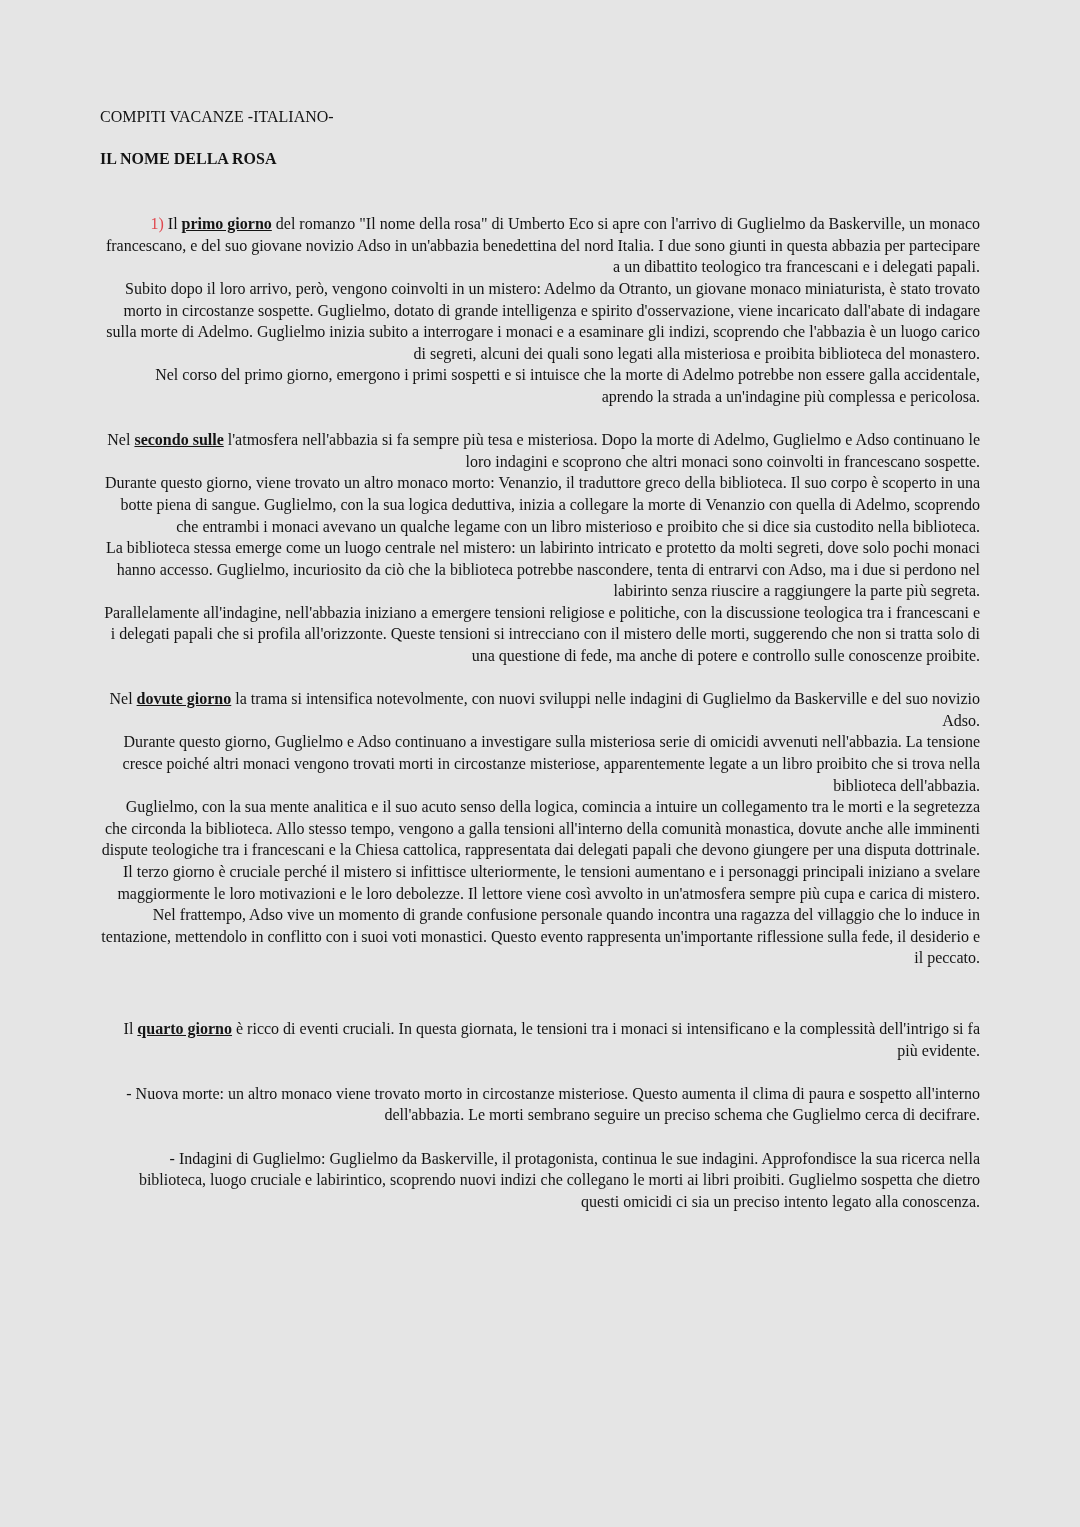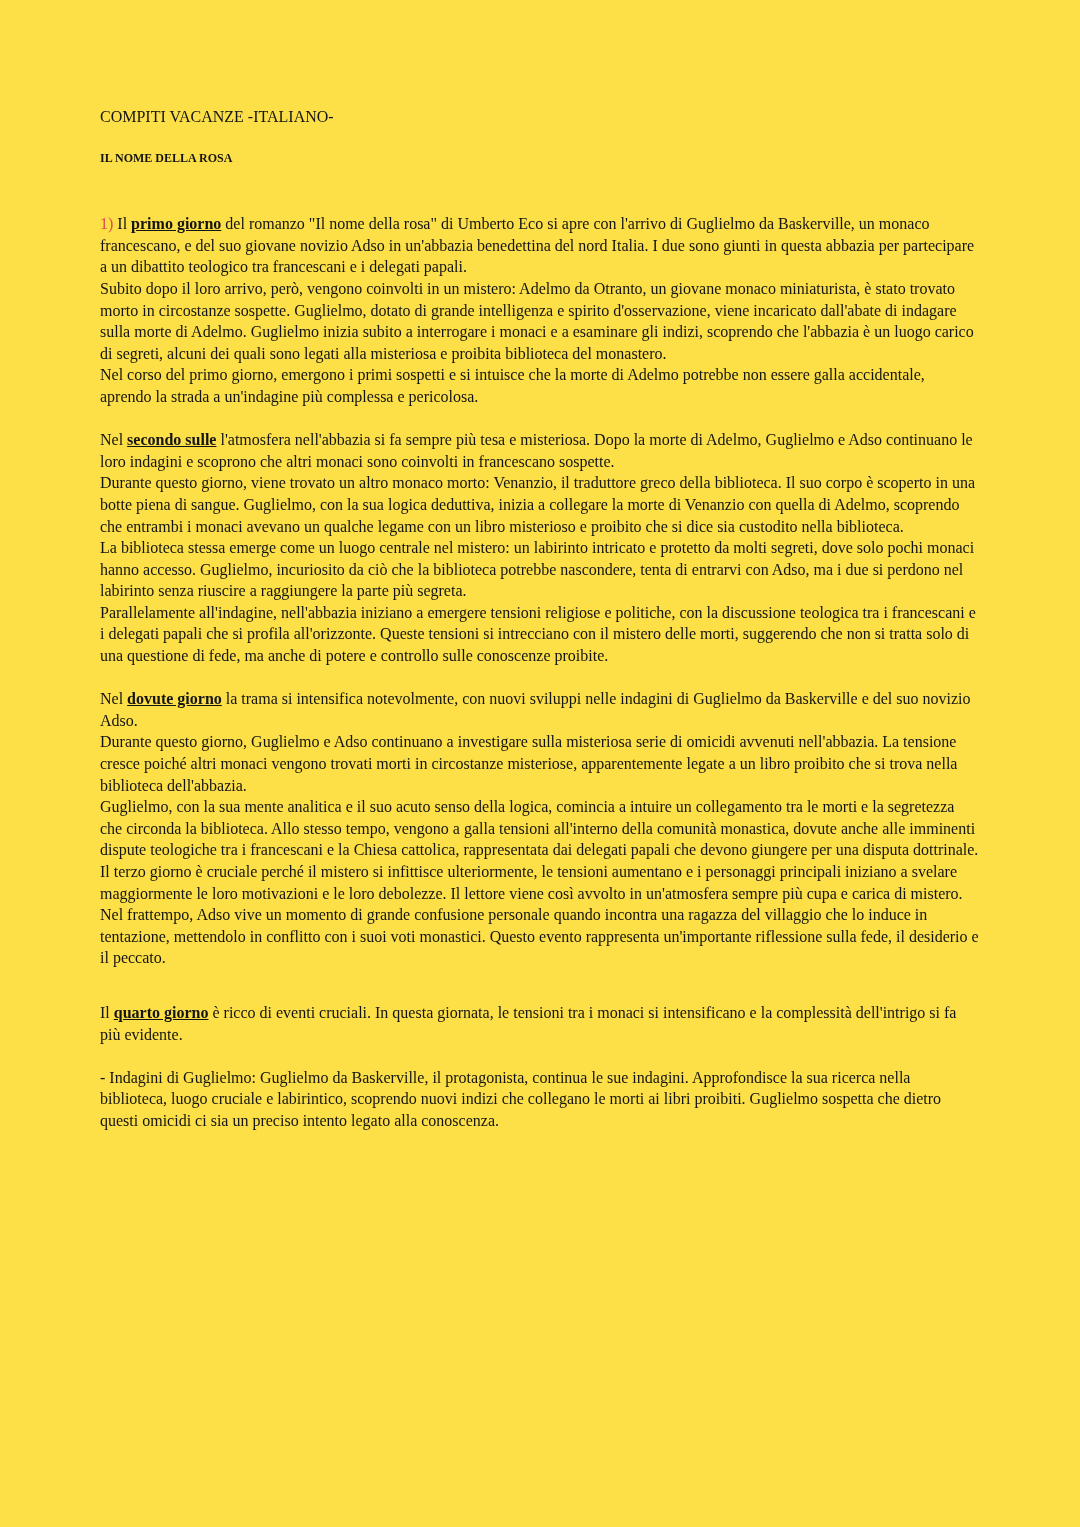--- a/index.html
+++ b/index.html
@@ -3,44 +3,45 @@
 <meta charset="utf-8">
 <style>
   html, body {
     margin: 0;
     padding: 0;
     background: #ffffff;
   }
   .page {
     width: 1080px;
     min-height: 1527px;
-    background: #fde047;
+    background: #e5e5e5;
     box-sizing: border-box;
     padding: 106px 100px 60px 100px;
     font-family: "Liberation Serif", "DejaVu Serif", serif;
     font-size: 16px;
     line-height: 21.6px;
     color: #141414;
   }
   .doc-header {
     margin: 0 0 20px 0;
     font-weight: normal;
     font-size: 16px;
   }
   .doc-title {
     margin: 0 0 44px 0;
     font-weight: bold;
-    font-size: 12px;
+    font-size: 16px;
   }
   .doc-body p.para {
     margin: 0;
     padding: 0;
+    text-align: right;
   }
   .doc-body p.para.gap-1 { margin-top: 21.6px; }
-  .doc-body p.para.gap-2 { margin-top: 33px; }
+  .doc-body p.para.gap-2 { margin-top: 49px; }
   .run-bold { font-weight: bold; }
   .run-underline { text-decoration: underline; }
 </style>
 </head>
 <body>
 
 <div class="page">
   <p class="doc-header">COMPITI VACANZE  -ITALIANO-</p>
   <p class="doc-title">IL NOME DELLA ROSA</p>
   <div class="doc-body">
@@ -50,15 +51,16 @@
       <p class="para gap-1"><span>Nel </span><span class="run-bold run-underline">secondo sulle</span><span> l'atmosfera nell'abbazia si fa sempre più tesa e misteriosa. Dopo la morte di Adelmo, Guglielmo e Adso continuano le loro indagini e scoprono che altri monaci sono coinvolti in francescano sospette.</span></p>
       <p class="para"><span>Durante questo giorno, viene trovato un altro monaco morto: Venanzio, il traduttore greco della biblioteca. Il suo corpo è scoperto in una botte piena di sangue. Guglielmo, con la sua logica deduttiva, inizia a collegare la morte di Venanzio con quella di Adelmo, scoprendo che entrambi i monaci avevano un qualche legame con un libro misterioso e proibito che si dice sia custodito nella biblioteca.</span></p>
       <p class="para"><span>La biblioteca stessa emerge come un luogo centrale nel mistero: un labirinto intricato e protetto da molti segreti, dove solo pochi monaci hanno accesso. Guglielmo, incuriosito da ciò che la biblioteca potrebbe nascondere, tenta di entrarvi con Adso, ma i due si perdono nel labirinto senza riuscire a raggiungere la parte più segreta.</span></p>
       <p class="para"><span>Parallelamente all'indagine, nell'abbazia iniziano a emergere tensioni religiose e politiche, con la discussione teologica tra i francescani e i delegati papali che si profila all'orizzonte. Queste tensioni si intrecciano con il mistero delle morti, suggerendo che non si tratta solo di una questione di fede, ma anche di potere e controllo sulle conoscenze proibite.</span></p>
       <p class="para gap-1"><span>Nel </span><span class="run-bold run-underline">dovute giorno</span><span> la trama si intensifica notevolmente, con nuovi sviluppi nelle indagini di Guglielmo da Baskerville e del suo novizio Adso.</span></p>
       <p class="para"><span>Durante questo giorno, Guglielmo e Adso continuano a investigare sulla misteriosa serie di omicidi avvenuti nell'abbazia. La tensione cresce poiché altri monaci vengono trovati morti in circostanze misteriose, apparentemente legate a un libro proibito che si trova nella biblioteca dell'abbazia.</span></p>
       <p class="para"><span>Guglielmo, con la sua mente analitica e il suo acuto senso della logica, comincia a intuire un collegamento tra le morti e la segretezza che circonda la biblioteca. Allo stesso tempo, vengono a galla tensioni all'interno della comunità monastica, dovute anche alle imminenti dispute teologiche tra i francescani e la Chiesa cattolica, rappresentata dai delegati papali che devono giungere per una disputa dottrinale.</span></p>
       <p class="para"><span>Il terzo giorno è cruciale perché il mistero si infittisce ulteriormente, le tensioni aumentano e i personaggi principali iniziano a svelare maggiormente le loro motivazioni e le loro debolezze. Il lettore viene così avvolto in un'atmosfera sempre più cupa e carica di mistero.</span></p>
       <p class="para"><span>Nel frattempo, Adso vive un momento di grande confusione personale quando incontra una ragazza del villaggio che lo induce in tentazione, mettendolo in conflitto con i suoi voti monastici. Questo evento rappresenta un'importante riflessione sulla fede, il desiderio e il peccato.</span></p>
       <p class="para gap-2"><span>Il </span><span class="run-bold run-underline">quarto giorno</span><span> è ricco di eventi cruciali. In questa giornata, le tensioni tra i monaci si intensificano e la complessità dell'intrigo si fa più evidente.</span></p>
+      <p class="para gap-1"><span>- Nuova morte: un altro monaco viene trovato morto in circostanze misteriose. Questo aumenta il clima di paura e sospetto all'interno dell'abbazia. Le morti sembrano seguire un preciso schema che Guglielmo cerca di decifrare.</span></p>
       <p class="para gap-1"><span>- Indagini di Guglielmo: Guglielmo da Baskerville, il protagonista, continua le sue indagini. Approfondisce la sua ricerca nella biblioteca, luogo cruciale e labirintico, scoprendo nuovi indizi che collegano le morti ai libri proibiti. Guglielmo sospetta che dietro questi omicidi ci sia un preciso intento legato alla conoscenza.</span></p>
     </div>
 </div>
 
 </body></html>

